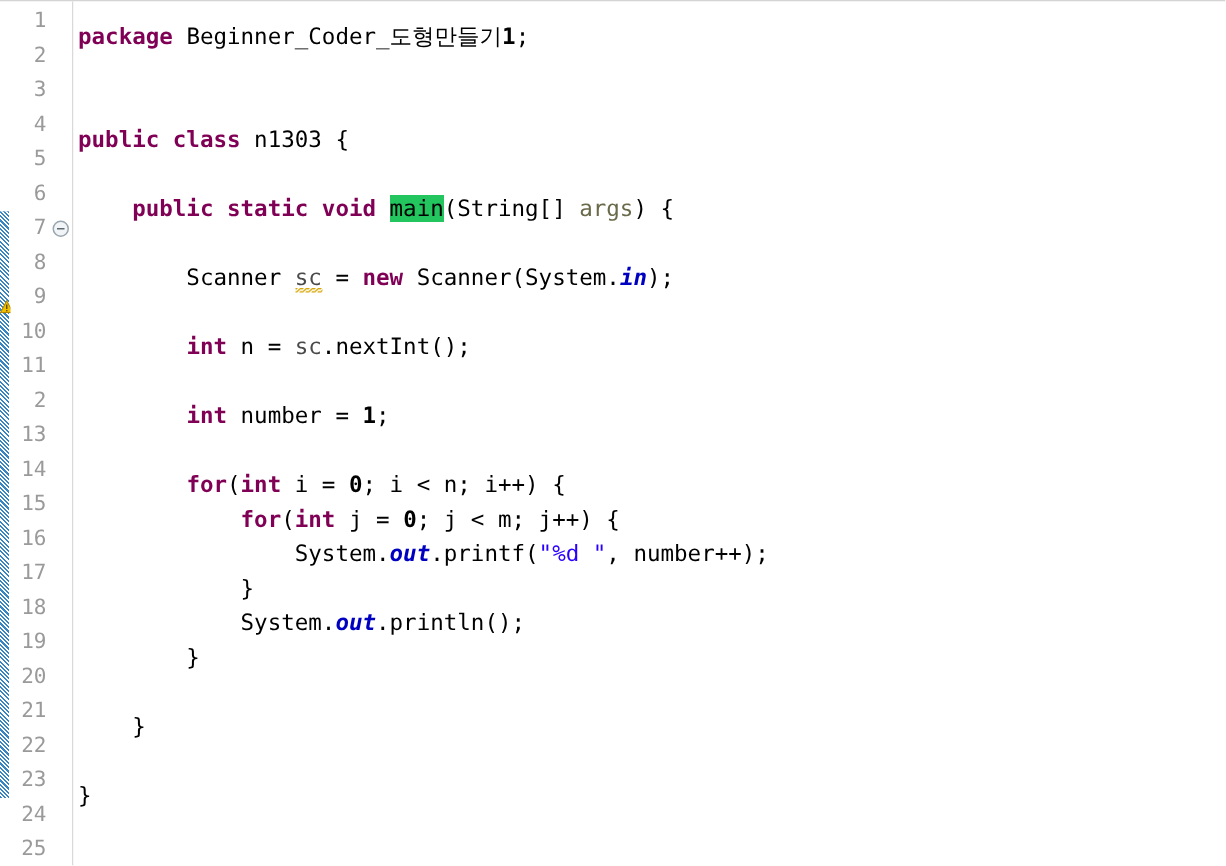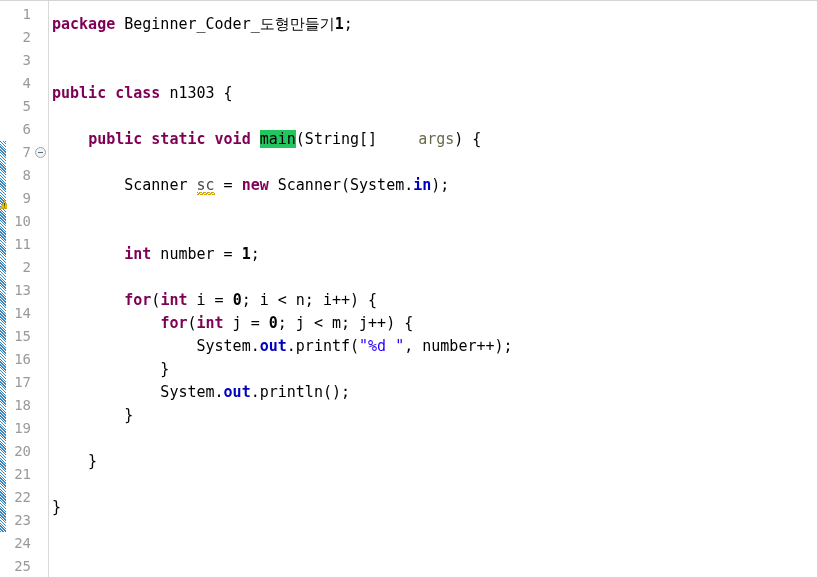--- a/index.html
+++ b/index.html
@@ -125,22 +125,22 @@
     font-size: 15px;
     white-space: pre;
     color: #000000;
   }
 
   
   .kw      { color: #7f0055; font-weight: bold; }
   .str     { color: #2a00ff; }
   .num     { color: #000000; font-weight: bold; }
   .plain   { color: #000000; }
-  .field   { color: #0000c0; font-weight: bold; }
-  .param   { color: #6a6a4a; margin-left: 32px; }
+  .field   { color: #0000c0; font-style: italic; font-weight: bold; }
+  .param   { color: #6a6a4a; }
   .localv  { color: #4a4a4a; }
   .punct   { color: #000000; }
   .occ     { background: #22c55e; }
   .warnsq {
     background-image: repeating-linear-gradient(135deg,
         #d6a400 0px, #d6a400 1px, transparent 1px, transparent 2px);
     background-repeat: repeat-x;
     background-size: 4px 3px;
     background-position: left bottom;
     padding-bottom: 1px;
@@ -223,20 +223,21 @@
   <div class="code-area">
       <div class="code-line"><span class="kw">package</span><span class="plain"> </span><span class="plain">Beginner_Coder_도형만들기</span><span class="num">1</span><span class="punct">;</span></div>
       <div class="code-line">&nbsp;</div>
       <div class="code-line">&nbsp;</div>
       <div class="code-line"><span class="kw">public class</span><span class="plain"> n1303 {</span></div>
       <div class="code-line">&nbsp;</div>
       <div class="code-line"><span class="plain">    </span><span class="kw">public static void</span><span class="plain"> </span><span class="plain occ">main</span><span class="plain">(String[] </span><span class="param">args</span><span class="plain">) {</span></div>
       <div class="code-line">&nbsp;</div>
       <div class="code-line"><span class="plain">        Scanner </span><span class="localv warnsq">sc</span><span class="plain"> = </span><span class="kw">new</span><span class="plain"> Scanner(System.</span><span class="field">in</span><span class="plain">);</span></div>
       <div class="code-line">&nbsp;</div>
+      <div class="code-line"><span class="plain">        </span><span class="kw">int</span><span class="plain"> n = </span><span class="localv">sc</span><span class="plain">.nextInt();</span></div>
       <div class="code-line">&nbsp;</div>
       <div class="code-line"><span class="plain">        </span><span class="kw">int</span><span class="plain"> number = </span><span class="num">1</span><span class="punct">;</span></div>
       <div class="code-line">&nbsp;</div>
       <div class="code-line"><span class="plain">        </span><span class="kw">for</span><span class="plain">(</span><span class="kw">int</span><span class="plain"> i = </span><span class="num">0</span><span class="plain">; i &lt; n; i++) {</span></div>
       <div class="code-line"><span class="plain">            </span><span class="kw">for</span><span class="plain">(</span><span class="kw">int</span><span class="plain"> j = </span><span class="num">0</span><span class="plain">; j &lt; m; j++) {</span></div>
       <div class="code-line"><span class="plain">                System.</span><span class="field">out</span><span class="plain">.printf(</span><span class="str">"%d "</span><span class="plain">, number++);</span></div>
       <div class="code-line"><span class="plain">            }</span></div>
       <div class="code-line"><span class="plain">            System.</span><span class="field">out</span><span class="plain">.println();</span></div>
       <div class="code-line"><span class="plain">        }</span></div>
       <div class="code-line">&nbsp;</div>

